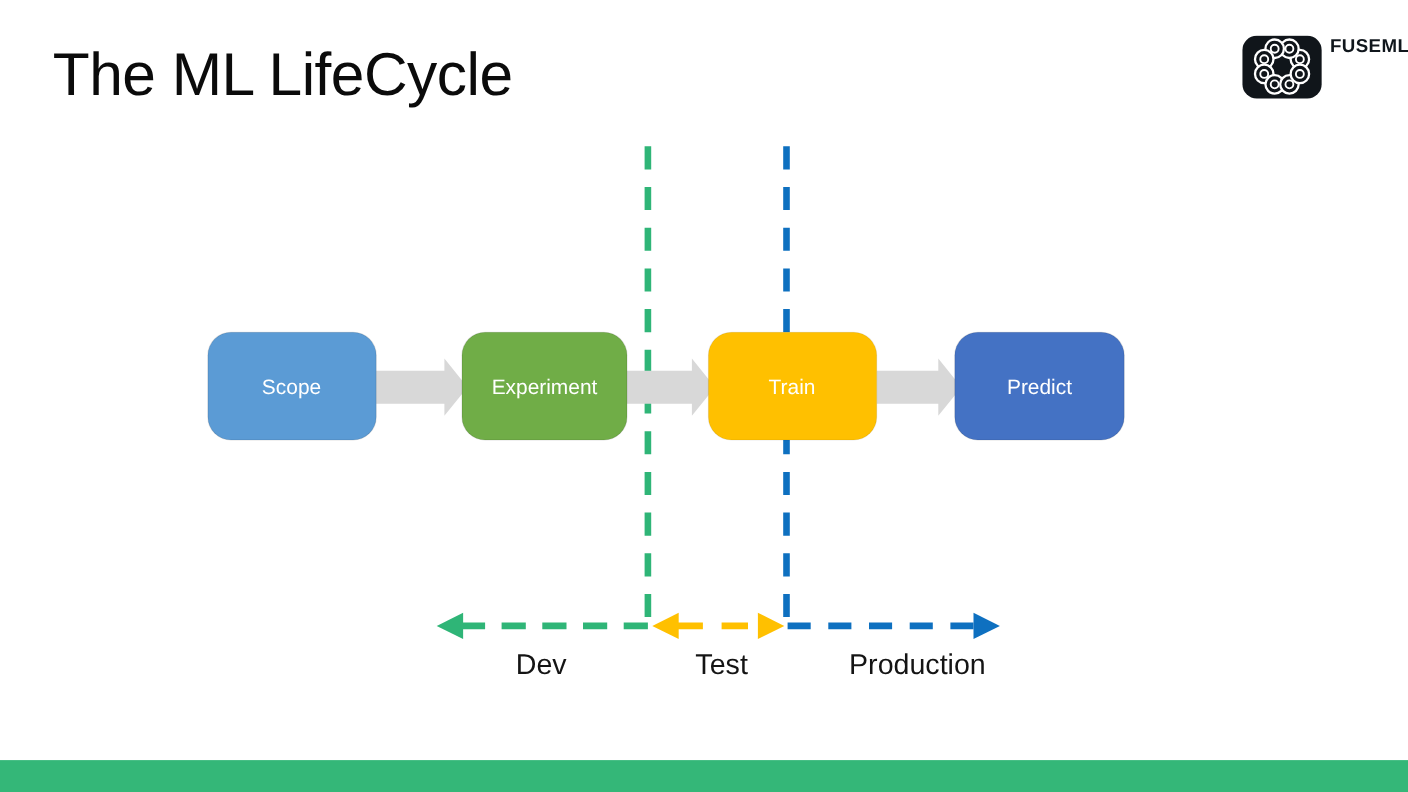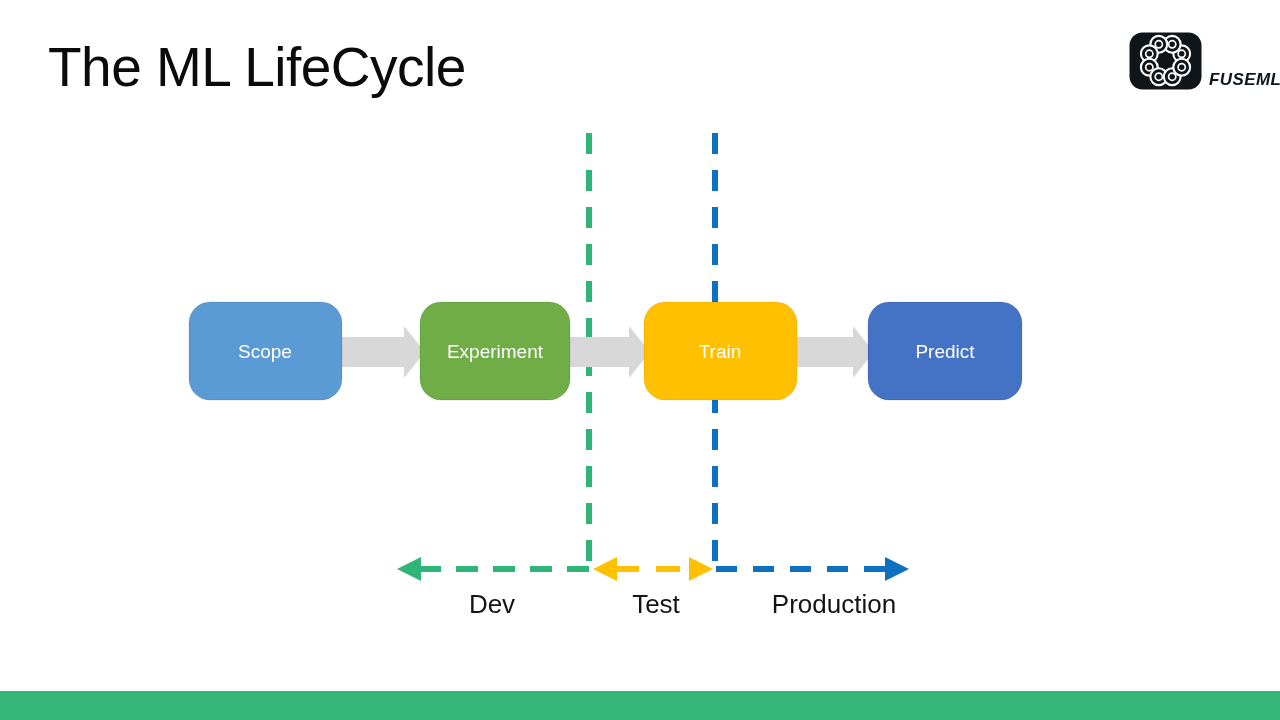--- a/index.html
+++ b/index.html
@@ -20,22 +20,21 @@
     letter-spacing: -0.5px;
     color: #0b0b0b;
     margin: 0;
     line-height: 1.2;
   }
   .logo {
     position: absolute;
     left: 1129px;
     top: 32px;
     display: flex;
-    align-items: flex-end;
-    font-style: italic;
+    align-items: flex-start;
   }
   .logo-badge { width: 73px; height: 58px; display: block; }
   .logo-text {
     margin-left: 7px;
     font-size: 17px;
     font-weight: bold;
     letter-spacing: 0.4px;
     color: #10161c;
   }
   .diagram {

